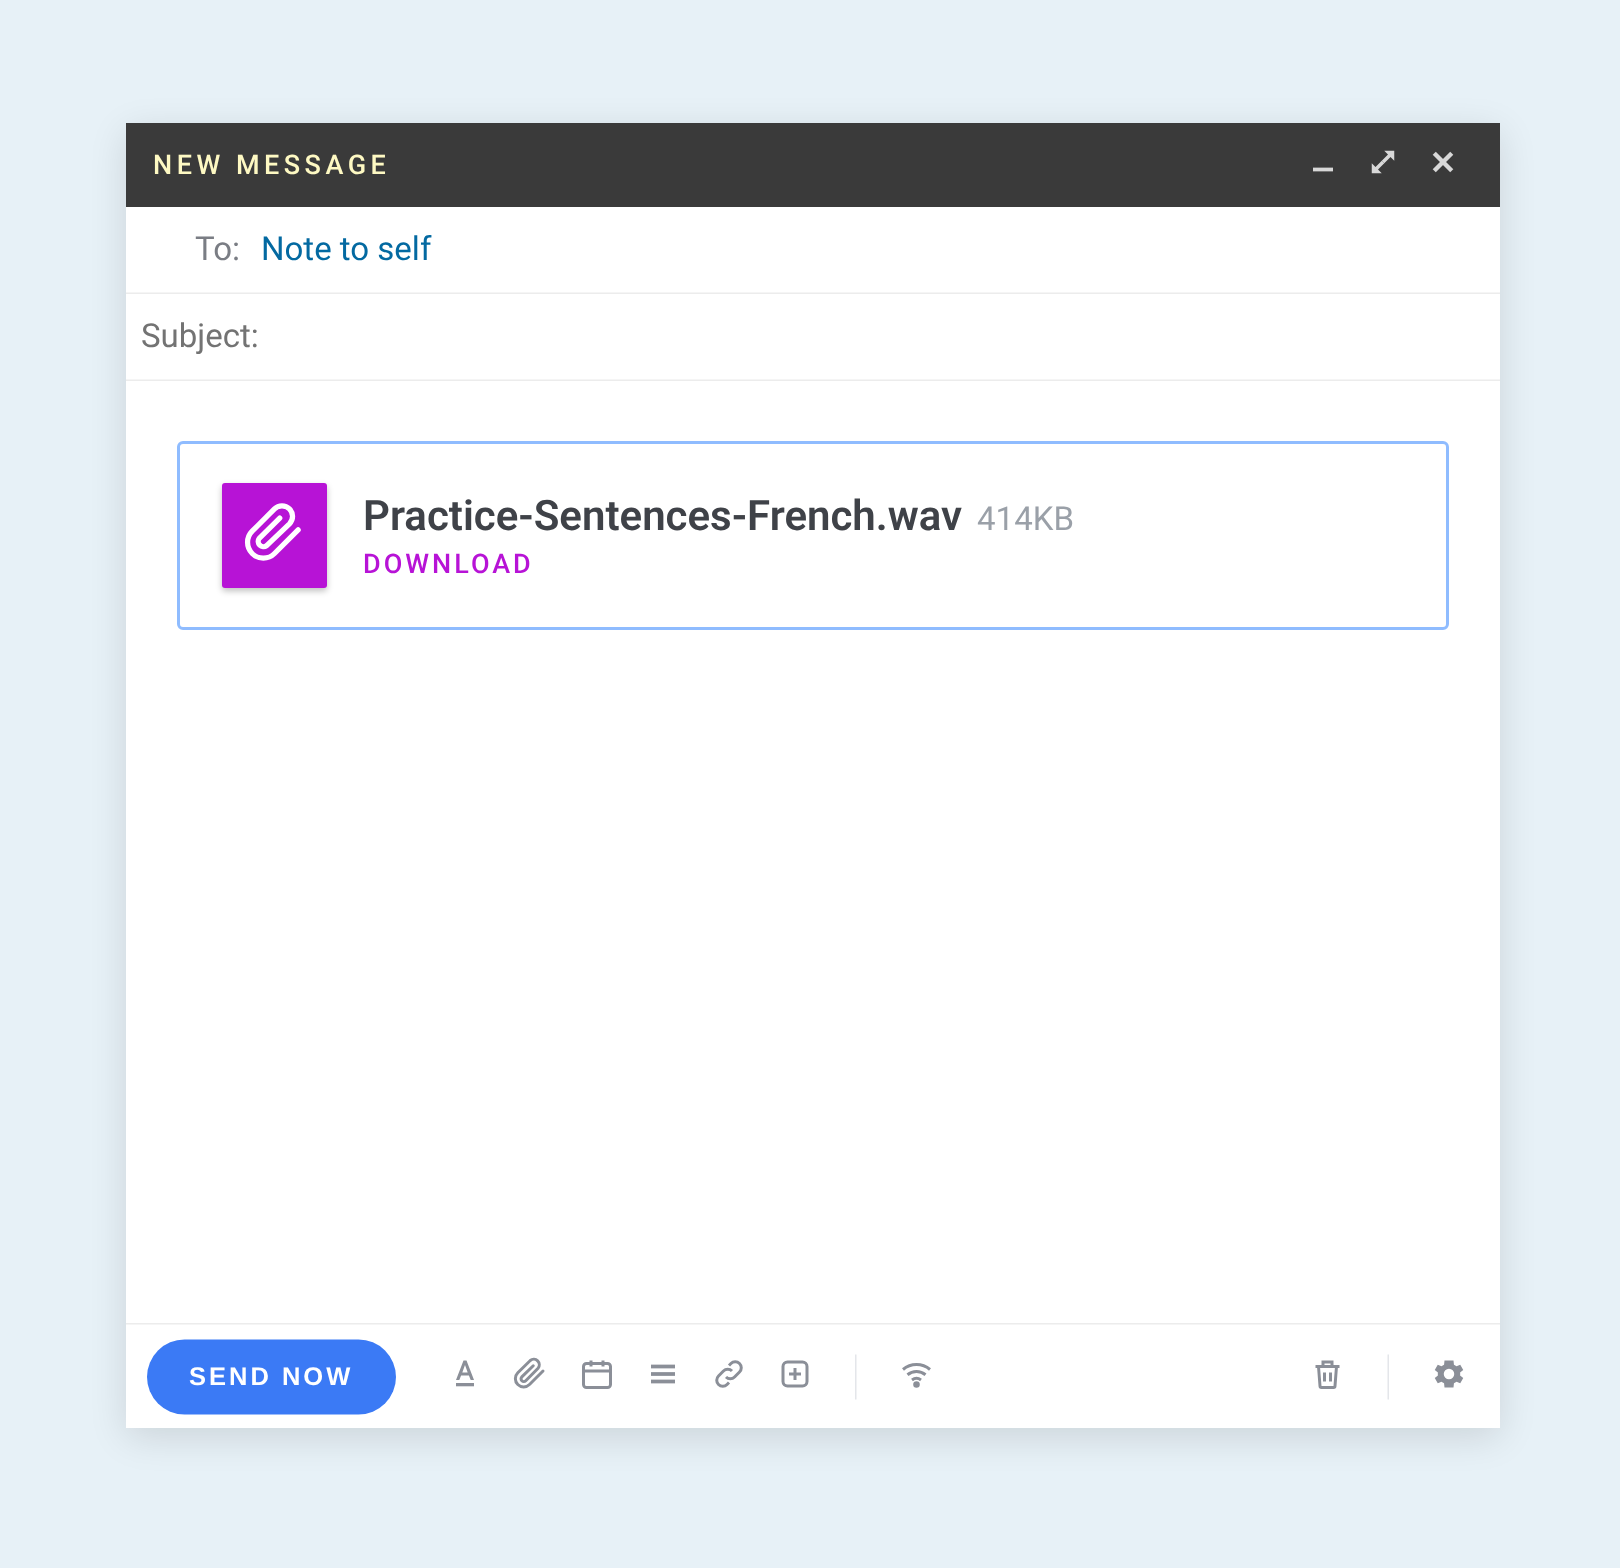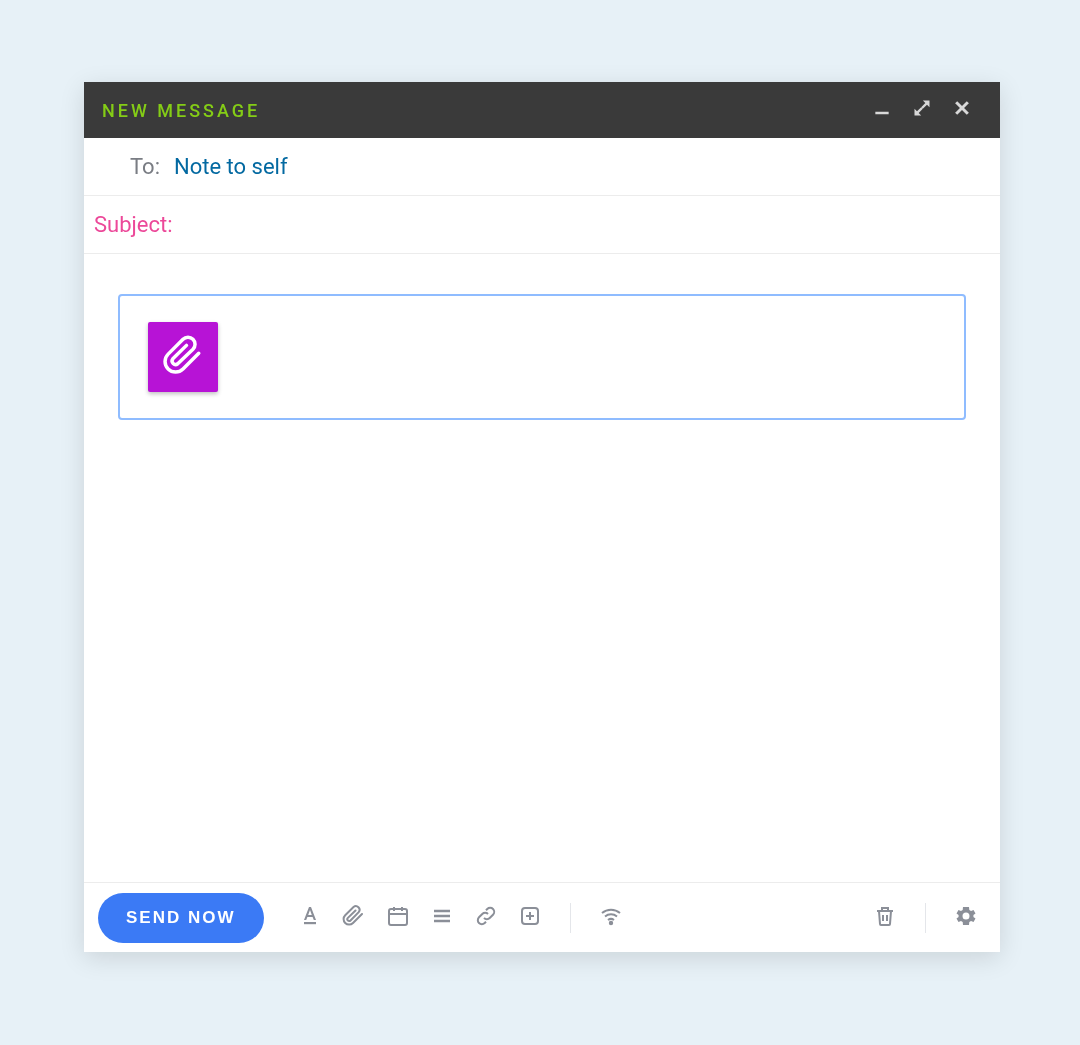--- a/index.html
+++ b/index.html
@@ -26,21 +26,21 @@
     background: #3a3a3a;
     color: #fff;
     display: flex;
     align-items: center;
     padding: 0 18px 0 18px;
   }
   .titlebar .title {
     font-size: 18px;
     letter-spacing: 3px;
     font-weight: 500;
-    color: #84cc16;
+    color: #fef9c3;
   }
   .titlebar .spacer { flex: 1; }
   .titlebar .tb-btn {
     width: 40px;
     height: 40px;
     display: flex;
     align-items: center;
     justify-content: center;
     cursor: pointer;
     color: #d8d8d8;
@@ -60,21 +60,21 @@
     font-size: 22px;
     color: #7a7d84;
     padding-right: 14px;
   }
   .field-row.to .placeholder {
     font-size: 22px;
     color: #0369a1;
   }
   .field-row.subject .label {
     font-size: 22px;
-    color: #ec4899;
+    color: #737373;
   }
 
   .body-area {
     flex: 1;
     padding: 40px 34px 20px 34px;
     overflow: auto;
   }
   .attachment-card {
     border: 2px solid #8fbcff;
     border-radius: 4px;
@@ -210,20 +210,27 @@
 
   <div class="body-area">
     <div class="attachment-card">
       <div class="att-icon">
         <span>
           <svg viewBox="0 0 24 24" fill="none" stroke="#fff" stroke-width="2" stroke-linecap="round" stroke-linejoin="round">
             <path d="M21 11 L12 20 a6 6 0 0 1 -8.5 -8.5 L12 3 a4 4 0 0 1 5.7 5.7 L9 17 a2 2 0 0 1 -2.8 -2.8 L14 6.5"></path>
           </svg>
         </span>
       </div>
+      <div class="att-meta">
+        <div class="att-name-row">
+          <span class="att-name">Practice-Sentences-French.wav</span>
+          <span class="att-size">414KB</span>
+        </div>
+        <div class="att-download">DOWNLOAD</div>
+      </div>
     </div>
   </div>
 
   <div class="toolbar">
     <button class="send-btn">SEND NOW</button>
 
     <div class="tool-group">
       <button class="tool-btn">
         <span>
           <svg viewBox="0 0 24 24" fill="currentColor">

